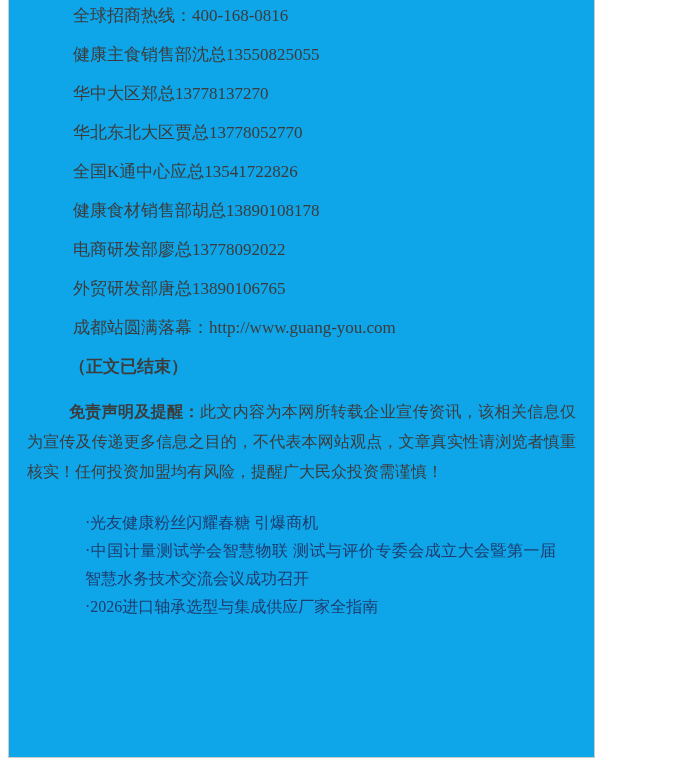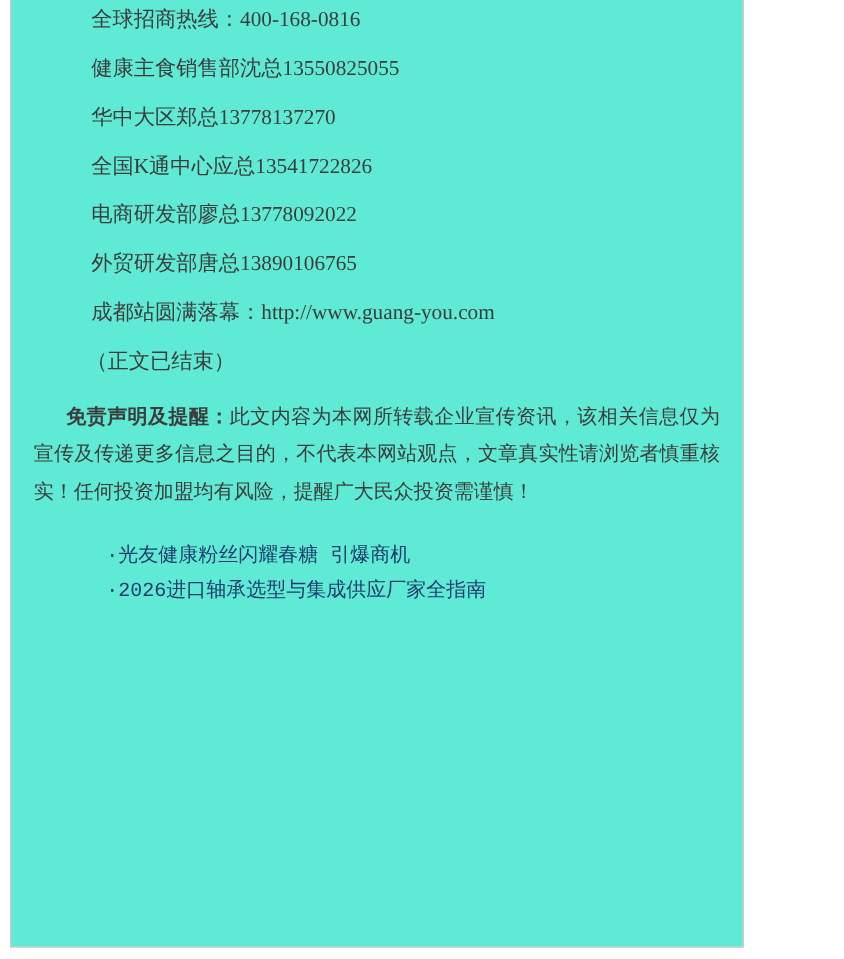--- a/index.html
+++ b/index.html
@@ -11,82 +11,86 @@
     font-family: "Liberation Serif", "DejaVu Serif", serif;
   }
   .article-box {
     box-sizing: border-box;
     margin-left: 8px;
     width: 587px;
     height: 758px;
     border-left: 1px solid #cbcbcb;
     border-right: 1px solid #cbcbcb;
     border-bottom: 1px solid #cbcbcb;
-    background: #5eead4;
+    background: #0ea5e9;
     overflow: hidden;
   }
   .content {
     padding: 7px 18px 0 18px;
   }
   .contact-line {
     font-size: 17px;
     line-height: 18px;
     color: #3c3c3c;
     margin: 0 0 21px 0;
     padding-left: 46px;
     white-space: nowrap;
   }
   .end-notice {
     font-size: 17px;
     line-height: 18px;
     color: #3c3c3c;
     margin: 0 0 21px 0;
     padding-left: 42px;
+    font-weight: bold;
   }
   .disclaimer {
     font-size: 16px;
     line-height: 30px;
     color: #3c3c3c;
     margin: 8px 0 0 0;
     text-indent: 26px;
     text-align: justify;
   }
   .disclaimer b {
     font-weight: bold;
+    margin-left: 16px;
   }
   .related-links {
     margin: 22px 20px 0 58px;
   }
   .related-link {
     display: block;
     font-size: 16px;
     line-height: 28px;
     color: #1e3c6e;
     text-decoration: none;
     text-align: justify;
-    font-family: Liberation Mono, monospace;
   }
 </style>
 </head>
 <body>
 
 <div class="article-box">
   <div class="content">
 
     <p class="contact-line">全球招商热线：400-168-0816</p>
     <p class="contact-line">健康主食销售部沈总13550825055</p>
     <p class="contact-line">华中大区郑总13778137270</p>
+    <p class="contact-line">华北东北大区贾总13778052770</p>
     <p class="contact-line">全国K通中心应总13541722826</p>
+    <p class="contact-line">健康食材销售部胡总13890108178</p>
     <p class="contact-line">电商研发部廖总13778092022</p>
     <p class="contact-line">外贸研发部唐总13890106765</p>
     <p class="contact-line">成都站圆满落幕：http://www.guang-you.com</p>
 
     <p class="end-notice">（正文已结束）</p>
 
     <p class="disclaimer"><b>免责声明及提醒：</b><span>此文内容为本网所转载企业宣传资讯，该相关信息仅为宣传及传递更多信息之目的，不代表本网站观点，文章真实性请浏览者慎重核实！任何投资加盟均有风险，提醒广大民众投资需谨慎！</span></p>
 
     <div class="related-links">
       <a href="#" class="related-link">·光友健康粉丝闪耀春糖 引爆商机</a>
+      <a href="#" class="related-link">·中国计量测试学会智慧物联 测试与评价专委会成立大会暨第一届 智慧水务技术交流会议成功召开</a>
       <a href="#" class="related-link">·2026进口轴承选型与集成供应厂家全指南</a>
     </div>
 
   </div>
 </div>
 
 </body></html>

